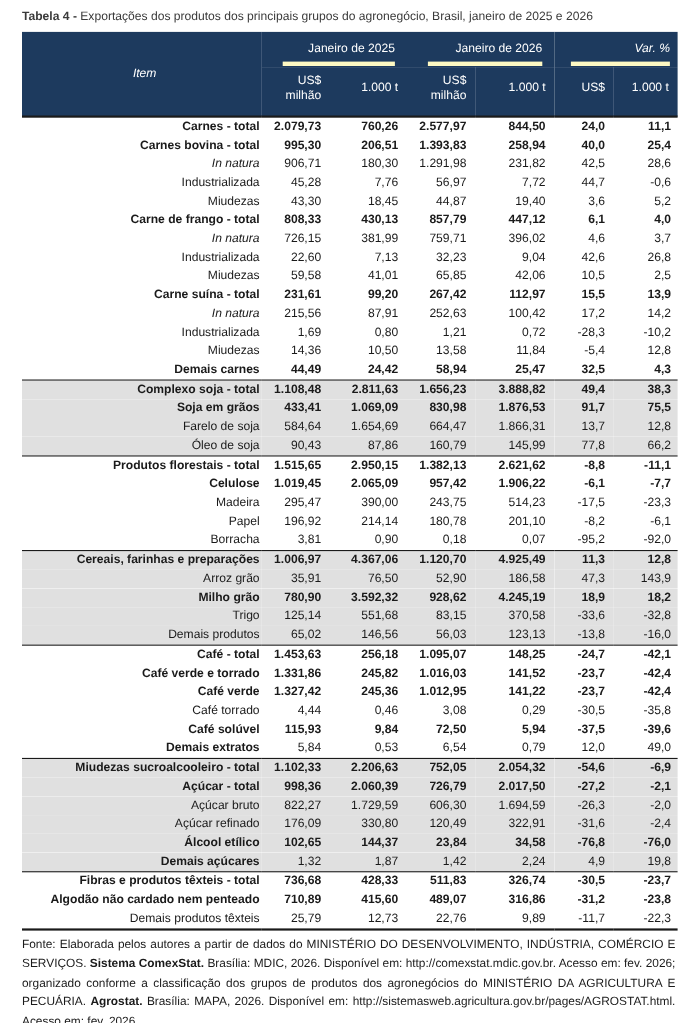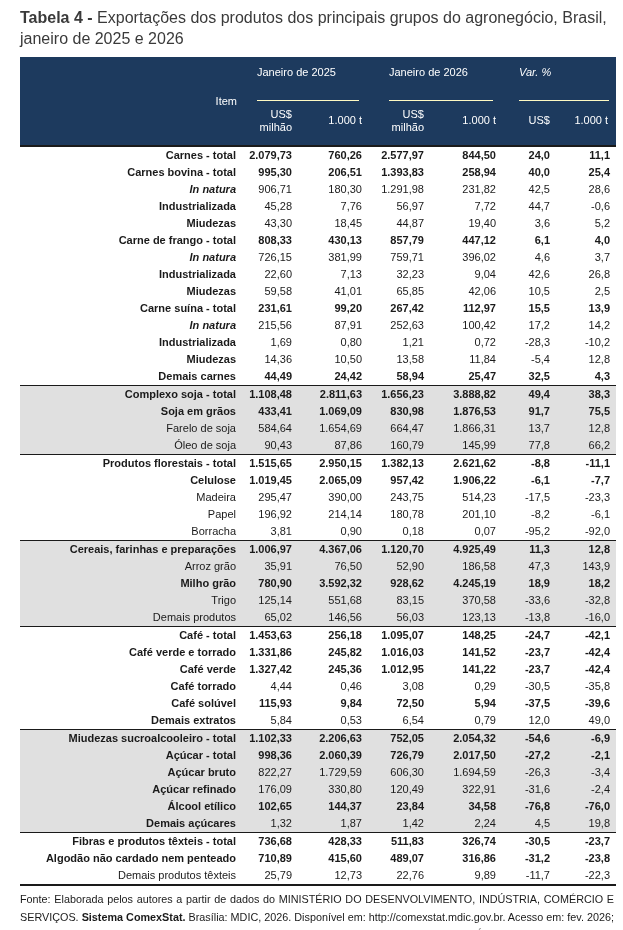--- a/index.html
+++ b/index.html
@@ -14,21 +14,21 @@
   html,body{margin:0;padding:0;background:#fff;}
   body{
     width:623px;
     font-family:"Liberation Sans", sans-serif;
     color:var(--text);
   }
   .page{padding:8px 9px 6px 20px;}
 
   
   .title{
-    font-size:16px;
+    font-size:11px;
     line-height:1.3;
     color:var(--title-text);
     width:596px;
     margin-bottom:7px;
   }
   .title .title-prefix{font-weight:bold;}
 
   
   table{
     border-collapse:collapse;
@@ -44,30 +44,31 @@
   col.c-n5{width:54px;}
   col.c-n6{width:58px;}
 
   thead th{
     background:var(--header-bg);
     color:var(--header-text);
     font-weight:normal;
     font-size:11px;
   }
   th.item-head{
-    text-align:right;
+    text-align:center;
     vertical-align:middle;
     padding-left:6px;
+    font-style:italic;
   }
   th.group-head{padding-top:9px;vertical-align:top;}
   th.group-head .group-label{
     display:block;
-    text-align:left;
-    padding-bottom:22px;
-    border-bottom:1px solid #fef9c3;
+    text-align:right;
+    padding-bottom:6px;
+    border-bottom:4px solid #fef9c3;
     margin:0 10px 0 18px;
     white-space:nowrap;
   }
   th.group-head.last .group-label{margin:0 6px 0 14px;font-style:italic;}
   th.sub-head{
     text-align:right;
     vertical-align:middle;
     padding:6px 8px 10px 0;
     line-height:1.25;
   }
@@ -79,21 +80,21 @@
     line-height:13px;
     padding:2px 8px 2px 0;
     text-align:right;
     white-space:nowrap;
     overflow:hidden;
   }
   tbody td.item-cell{text-align:right;padding-right:2px;}
   tbody td:last-child{padding-right:6px;margin-top:20px;}
   .indent-0{padding-left:6px;}
   .indent-1{padding-left:15px;}
-  .indent-2{padding-left:25px;font-weight:bold;}
+  .indent-2{padding-left:25px;}
   tr.shaded td{background:var(--shaded-row);}
   tr.section-start td{border-top:1.5px solid var(--border);}
   tbody tr.first-row td{border-top:2px solid var(--border);}
   .bold{font-weight:bold;}
   .italic{font-style:italic;}
 
   
   .footer{
     width:594px;
     margin-top:5px;
@@ -471,21 +472,21 @@
           <td class="num-cell bold">-27,2</td>
           <td class="num-cell bold">-2,1</td>
         </tr>
         <tr class="shaded">
           <td class="item-cell indent-2">Açúcar bruto</td>
           <td class="num-cell">822,27</td>
           <td class="num-cell">1.729,59</td>
           <td class="num-cell">606,30</td>
           <td class="num-cell">1.694,59</td>
           <td class="num-cell">-26,3</td>
-          <td class="num-cell">-3,4</td>
+          <td class="num-cell">-2,0</td>
         </tr>
         <tr class="shaded">
           <td class="item-cell indent-2">Açúcar refinado</td>
           <td class="num-cell">176,09</td>
           <td class="num-cell">330,80</td>
           <td class="num-cell">120,49</td>
           <td class="num-cell">322,91</td>
           <td class="num-cell">-31,6</td>
           <td class="num-cell">-2,4</td>
         </tr>
@@ -497,21 +498,21 @@
           <td class="num-cell bold">34,58</td>
           <td class="num-cell bold">-76,8</td>
           <td class="num-cell bold">-76,0</td>
         </tr>
         <tr class="shaded">
           <td class="item-cell indent-1 bold">Demais açúcares</td>
           <td class="num-cell">1,32</td>
           <td class="num-cell">1,87</td>
           <td class="num-cell">1,42</td>
           <td class="num-cell">2,24</td>
-          <td class="num-cell">4,5</td>
+          <td class="num-cell">4,9</td>
           <td class="num-cell">19,8</td>
         </tr>
         <tr class="section-start">
           <td class="item-cell indent-0 bold">Fibras e produtos têxteis - total</td>
           <td class="num-cell bold">736,68</td>
           <td class="num-cell bold">428,33</td>
           <td class="num-cell bold">511,83</td>
           <td class="num-cell bold">326,74</td>
           <td class="num-cell bold">-30,5</td>
           <td class="num-cell bold">-23,7</td>

